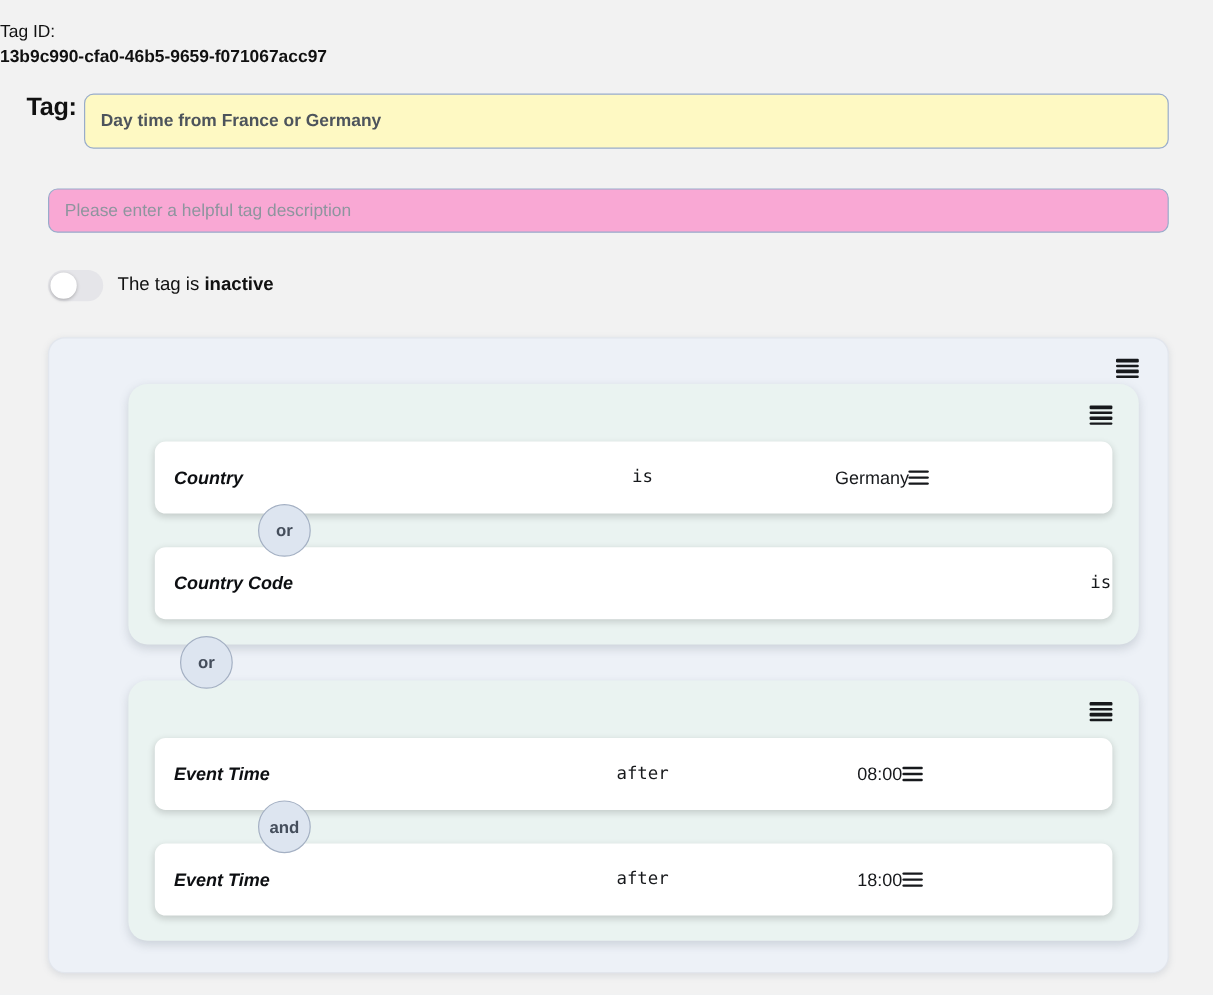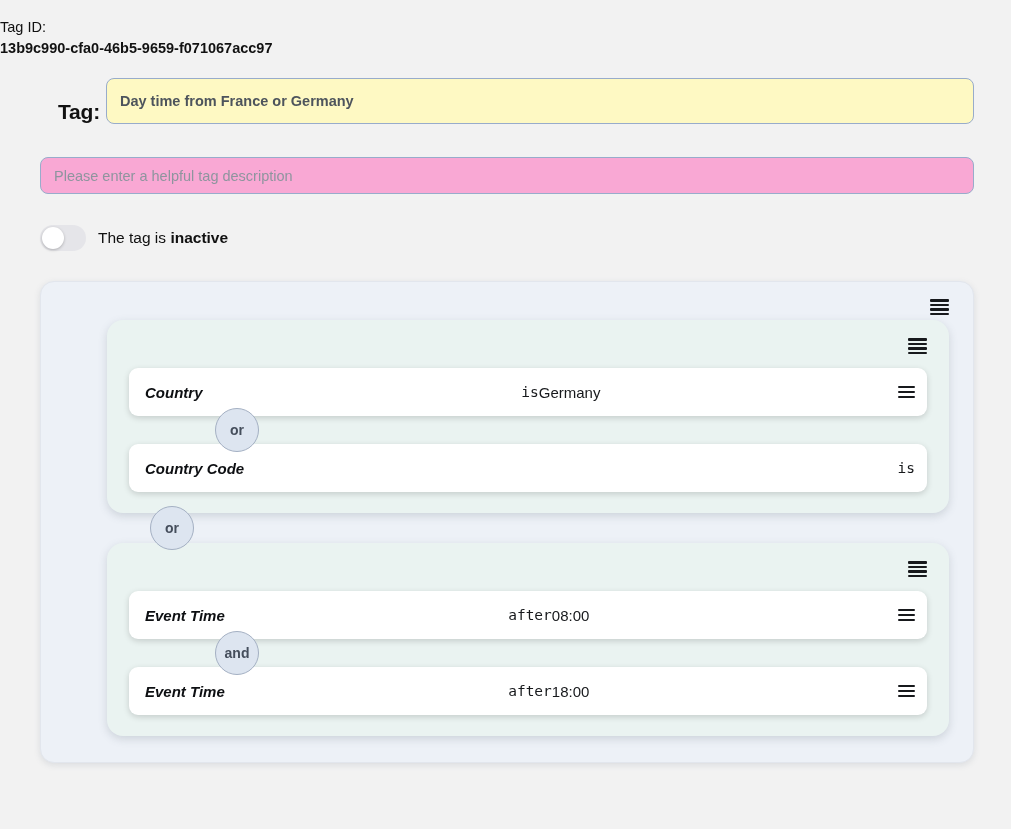--- a/index.html
+++ b/index.html
@@ -18,23 +18,23 @@
     justify-content: flex-end;
     align-items: baseline;
     gap: 5px;
     font-size: 14.5px;
     flex-direction: column;
   }
   .tagid-row .id { font-weight: bold; }
 
   
   .tag-row {
-    margin: 22px 37px 0 58px;
-    display: flex;
-    align-items: flex-end;
+    margin: 22px 37px 0 22px;
+    display: flex;
+    align-items: flex-start;
   }
   .tag-label {
     font-size: 21px;
     font-weight: bold;
     margin-right: 6px;
     letter-spacing: -0.2px;
   }
   .tag-name-input {
     flex: 1;
     height: 46px;
@@ -130,45 +130,45 @@
     background: #eaf3f1;
     border-radius: 16px;
     box-shadow: 0 3px 8px rgba(90,105,120,0.22);
     padding: 14px 22px 21px 22px;
   }
   .rule-group .handle-row { margin-bottom: 10px; height: 24px; }
 
   .rule-row {
     position: relative;
     z-index: 1;
-    height: 48px;
+    height: 60px;
     background: #fff;
     border-radius: 9px;
     box-shadow: 0 2px 6px rgba(0,0,0,0.16);
     display: flex;
     align-items: center;
-    padding: 0 12px 0 16px;
+    padding: 0 1px 0 16px;
     font-size: 15px;
   }
   .rule-field {
     flex: 1;
     font-weight: bold;
     font-style: italic;
     color: #0d0f12;
   }
   .rule-op {
     flex: none;
     font-family: "DejaVu Sans Mono", monospace;
     font-size: 14.5px;
     color: #17191c;
   }
   .rule-right {
     flex: 1;
     display: flex;
-    justify-content: space-between;
+    justify-content: center;
     align-items: center;
     gap: 0;
   }
   .rule-value { color: #17191c; }
 
   .logic-chip {
     position: relative;
     z-index: 5;
     width: 44px;
     height: 44px;

